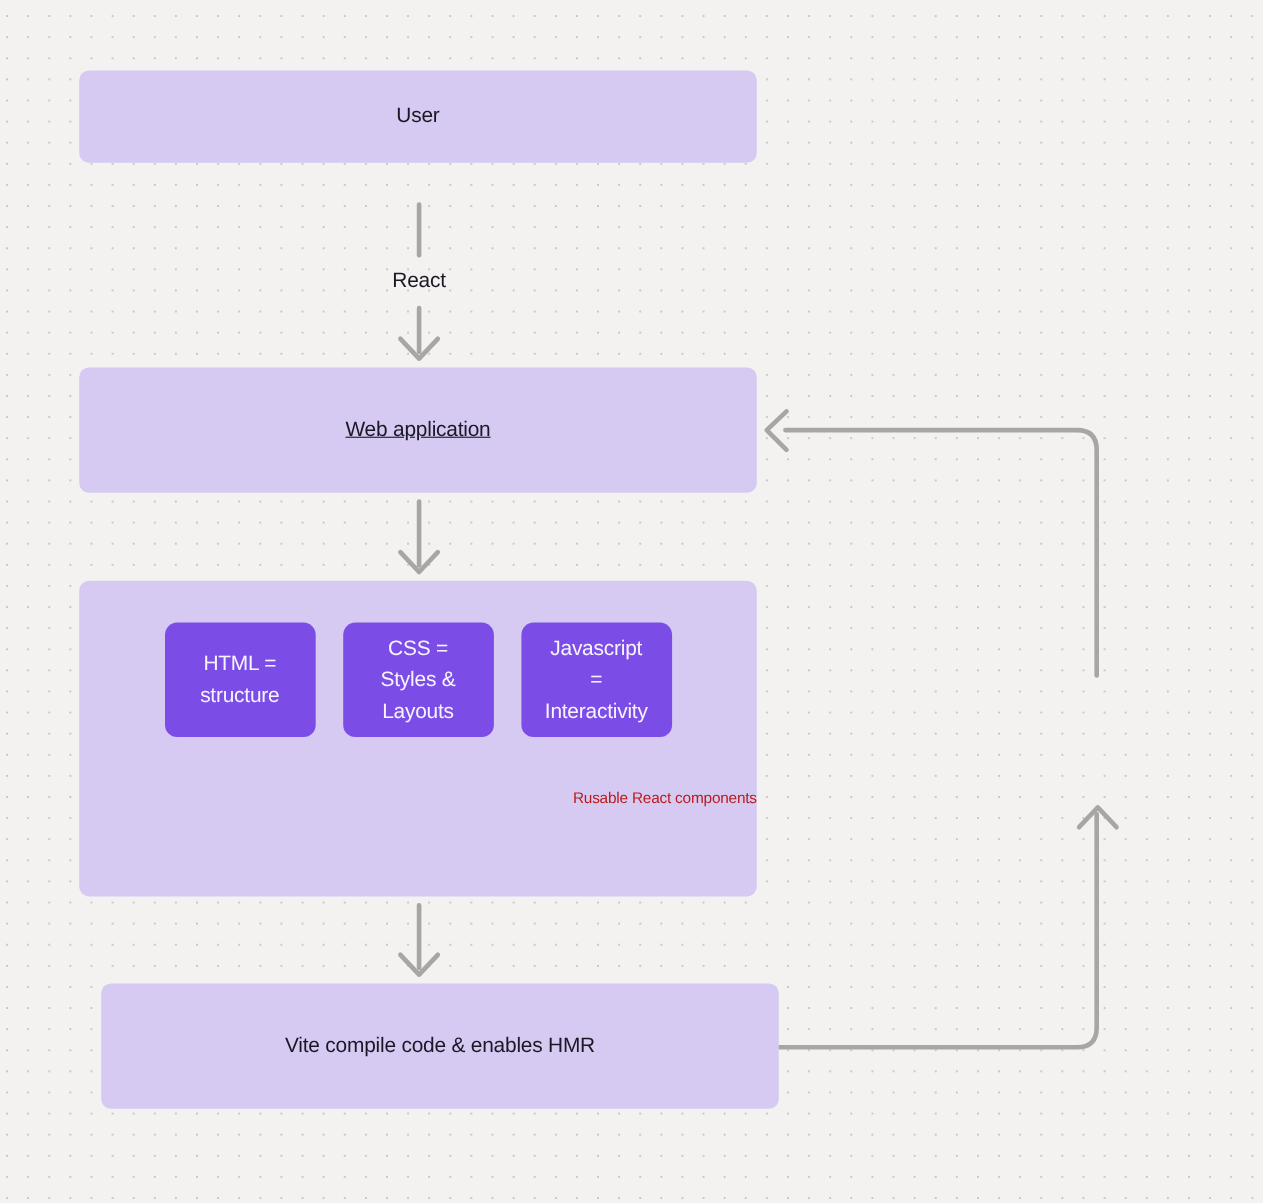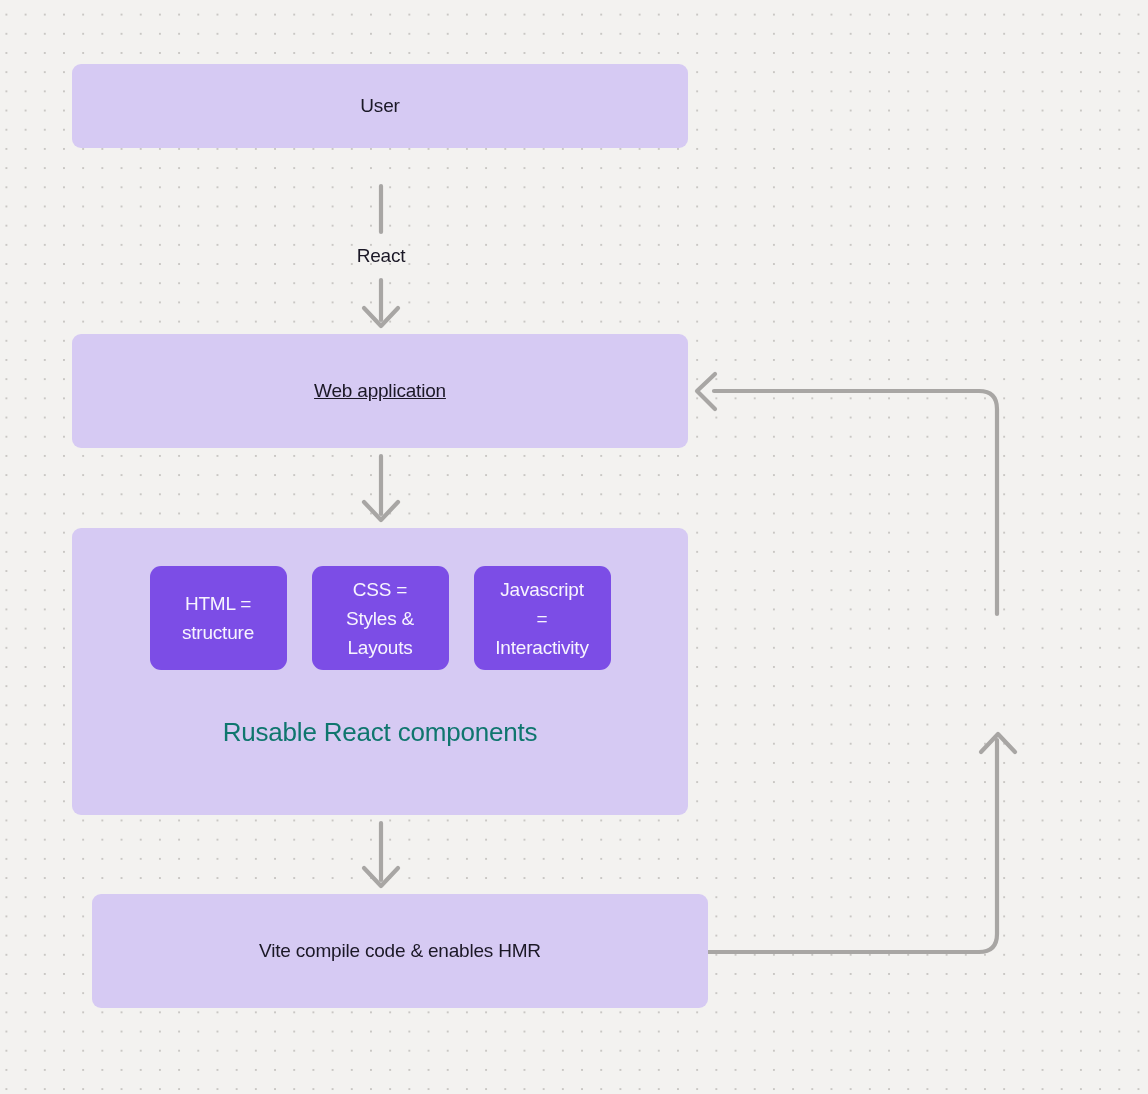--- a/index.html
+++ b/index.html
@@ -68,23 +68,23 @@
     align-items: center;
     justify-content: center;
     text-align: center;
     padding: 0 22px;
     box-sizing: border-box;
   }
   .group-caption {
     position: absolute;
     left: 0; top: 717px;
     width: 616px;
-    text-align: center;
-    color: #0f766e;
-    font-size: 26px;
+    text-align: right;
+    color: #b91c1c;
+    font-size: 14px;
     letter-spacing: -0.2px;
   }
   .node-group .group-caption { top: 189px; }
   .edge-label {
     position: absolute;
     left: 306px; top: 245px;
     width: 150px;
     text-align: center;
     color: #1b1826;
     font-size: 19px;

